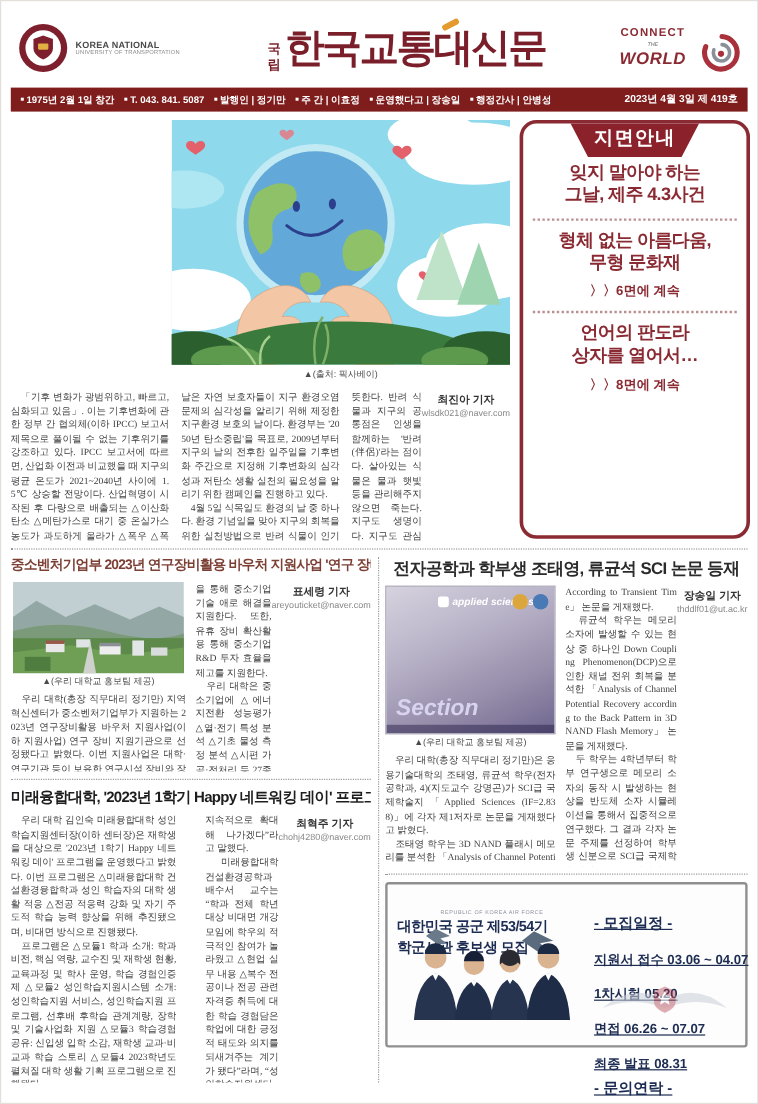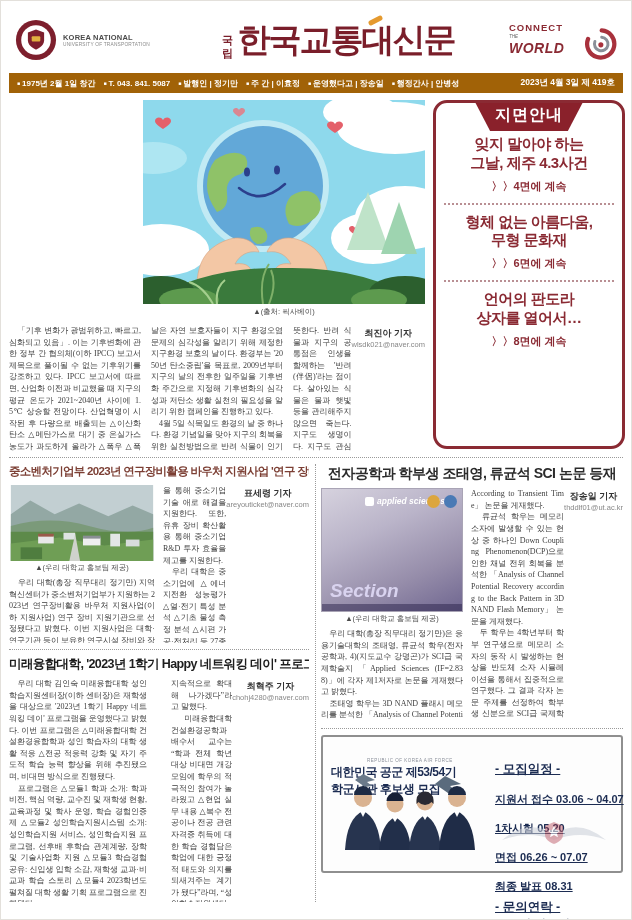--- a/index.html
+++ b/index.html
@@ -14,28 +14,28 @@
   .univ-logo{ display:flex; align-items:center; gap:6px; width:152px; }
   .univ-text .l1{ font-size:7.5px; font-weight:700; color:#4a4a4a; letter-spacing:.2px; }
   .univ-text .l2{ font-size:4.8px; color:#8a8a8a; letter-spacing:.2px; }
   .masthead{ flex:1; display:flex; align-items:center; justify-content:center; gap:5px; }
   .gukrip{ writing-mode:vertical-rl; text-orientation:upright; font-size:11px;
     font-weight:900; color:#7a1e2a; line-height:1; letter-spacing:2px; }
   .masthead h1{ font-size:33px; font-weight:900; color:#7a1e2a; letter-spacing:-2px;
     position:relative; line-height:1; }
   .accent{ position:absolute; top:-5px; right:72px; width:15px; height:5px;
     background:#e59a2f; border-radius:2px; transform:rotate(-28deg); }
-  .connect{ width:108px; text-align:left; position:relative; padding-right:38px; line-height:1.15; }
+  .connect{ width:108px; text-align:center; position:relative; padding-right:38px; line-height:1.15; }
   .connect .c1{ font-size:9.5px; font-weight:800; color:#8a2a33; letter-spacing:1px; }
   .connect .c2{ font-size:4.5px; color:#666; font-style:italic; }
   .connect .c3{ font-size:14px; font-weight:800; font-style:italic; color:#8a2a33; letter-spacing:.5px; }
   .connect svg{ position:absolute; right:0; top:4px; }
   
   .info-bar{ display:flex; justify-content:space-between; align-items:center;
-    background:#a16207; color:#fff; font-size:8px; font-weight:700;
+    background:#7f1d1d; color:#fff; font-size:8px; font-weight:700;
     padding:4px 8px; margin:0 8px; }
   .info-left{ display:flex; gap:8px; }
   .info-item{ display:flex; gap:2px; align-items:center; white-space:nowrap; }
   .bullet{ font-size:5px; line-height:1; }
   .info-right{ white-space:nowrap; font-size:8.5px; }
   
   .content{ padding:7px 8px 0; }
   .row1{ display:flex; gap:8px; }
   .lead{ width:416px; }
   .illus{ width:282px; height:204px; margin-left:134px; }
@@ -234,21 +234,20 @@
             </div>
           </div>
         </div>
       </div>
 
       <aside class="page-guide">
         <div class="pg-tab">지면안내</div>
         <div class="pg-item">
           <div class="pg-headline">잊지 말아야 하는
 그날, 제주 4.3사건</div>
-          <div class="pg-page">〉〉4면에 계속</div>
         </div>
         <div class="pg-item">
           <div class="pg-headline">형체 없는 아름다움,
 무형 문화재</div>
           <div class="pg-page">〉〉6면에 계속</div>
         </div>
         <div class="pg-item">
           <div class="pg-headline">언어의 판도라
 상자를 열어서…</div>
           <div class="pg-page">〉〉8면에 계속</div>

